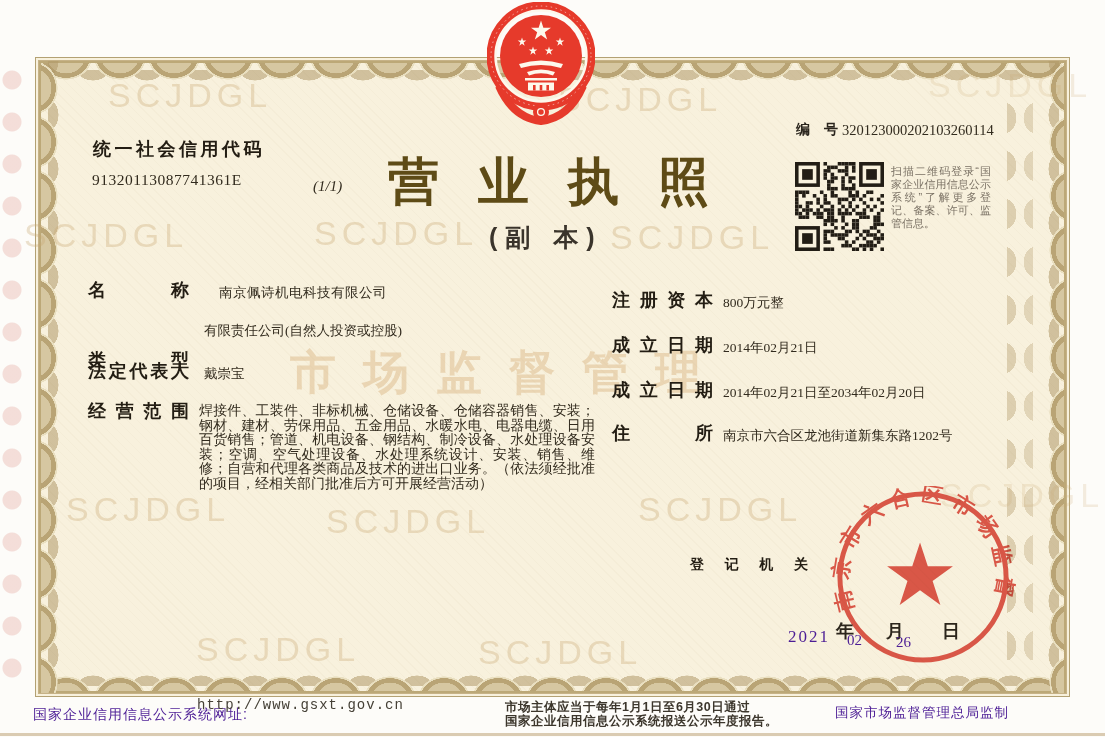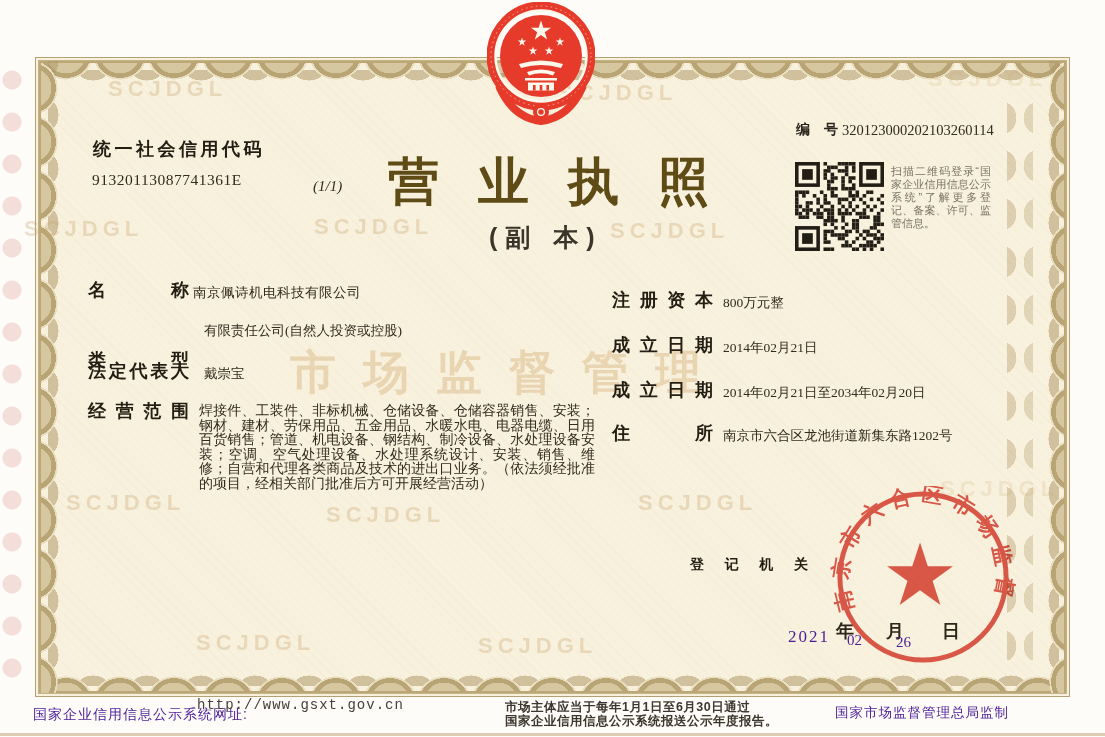--- a/index.html
+++ b/index.html
@@ -59,21 +59,21 @@
   }
   
   .edge-pink { position:absolute; left:0; top:60px; width:26px; height:630px;
     background-image: radial-gradient(circle at 12px 20px, rgba(222,152,142,0.30) 0 9px, rgba(222,152,142,0) 10px);
     background-size:26px 42px; }
   .scan-bottom { position:absolute; left:0; bottom:1px; width:100%; height:3px; background:rgba(190,163,120,0.55); }
 
   
   .lbl { font-weight:700; color:#231d13; text-align:justify; text-align-last:justify; font-size:18px; line-height:1.1; }
   .val { font-family:"Liberation Serif","DejaVu Serif",serif; color:#322b1e; font-size:13.5px; }
-  .wm { font-weight:700; font-size:22px; letter-spacing:5px; color:rgba(199,168,112,0.33); z-index:1; }
+  .wm { font-weight:400; font-size:34px; letter-spacing:5px; color:rgba(199,168,112,0.33); z-index:1; }
   .wm-center { font-weight:700; font-size:46px; letter-spacing:27px; color:rgba(212,173,117,0.40); z-index:1; }
   .txt { z-index:2; }
 
   .title { font-size:51px; font-weight:700; letter-spacing:39px; color:#5e4b16; white-space:nowrap; }
   .subtitle { font-size:25px; font-weight:600; letter-spacing:8px; color:#3a342b; white-space:nowrap; }
 
   .qr-caption { font-size:11px; line-height:12.9px; color:#7a7164; text-align:justify; }
 
   .footer-gray { font-size:14px; color:#4c1d95; letter-spacing:1px; }
   .footer-url { font-family:"Liberation Mono","DejaVu Sans Mono",monospace; font-size:14px; color:#45403б; color:#454036; letter-spacing:1px; }
@@ -364,21 +364,21 @@
       <rect x="3.56" y="67.64" width="17.8" height="17.8" fill="#f8f1dd"></rect>
       <rect x="7.12" y="71.2" width="10.68" height="10.68" fill="#221d15"></rect>
     </svg>
 </div>
 <div class="abs txt qr-caption" style="left:891px;top:165px;width:100px;">扫描二维码登录“国家企业信用信息公示系统”了解更多登记、备案、许可、监管信息。</div>
 
 <div class="abs txt title" style="left:388px;top:148px;">营业执照</div>
 <div class="abs txt subtitle" style="left:489px;top:221px;">(副 本)</div>
 
 <div class="abs txt lbl" style="left:88px;top:281px;width:101px;">名称</div>
-<div class="abs txt val" style="left:193px;top:284px;letter-spacing:0.5px;text-align:center;">南京佩诗机电科技有限公司</div>
+<div class="abs txt val" style="left:219px;top:284px;letter-spacing:0.5px;text-align:center;">南京佩诗机电科技有限公司</div>
 
 <div class="abs txt lbl" style="left:88px;top:319px;width:101px;margin-top:32px;">类型</div>
 <div class="abs txt val" style="left:204px;top:322px;">有限责任公司(自然人投资或控股)</div>
 
 <div class="abs txt lbl" style="left:88px;top:362px;width:101px;">法定代表人</div>
 <div class="abs txt val" style="left:204px;top:365px;">戴崇宝</div>
 
 <div class="abs txt lbl" style="left:88px;top:402px;width:101px;">经营范围</div>
 <div class="abs txt val" style="left:199px;top:404px;width:396px;font-size:14px;line-height:14.6px;text-align:justify;">焊接件、工装件、非标机械、仓储设备、仓储容器销售、安装；钢材、建材、劳保用品、五金用品、水暖水电、电器电缆、日用百货销售；管道、机电设备、钢结构、制冷设备、水处理设备安装；空调、空气处理设备、水处理系统设计、安装、销售、维修；自营和代理各类商品及技术的进出口业务。（依法须经批准的项目，经相关部门批准后方可开展经营活动）</div>
 

